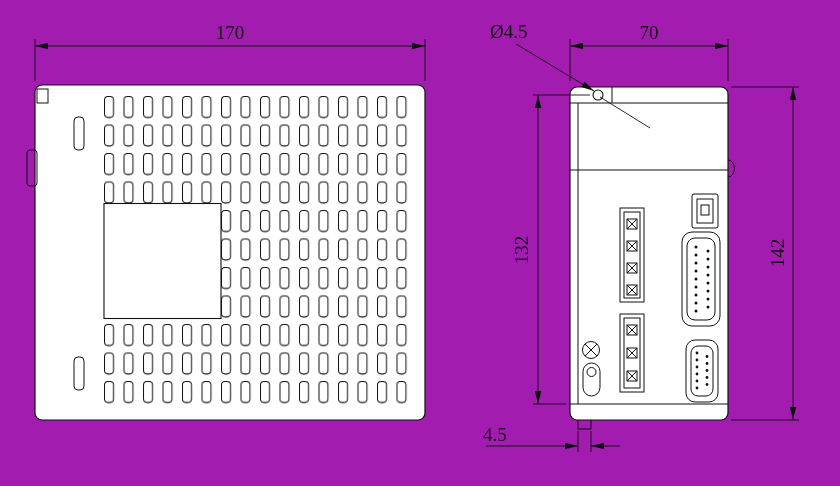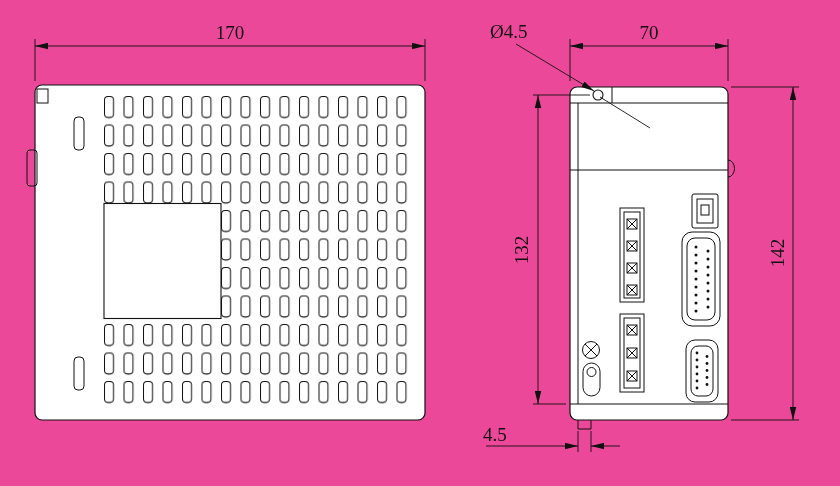--- a/index.html
+++ b/index.html
@@ -1,16 +1,16 @@
 <!DOCTYPE html>
 <html><head>
 <meta charset="utf-8">
 <style>
   html,body{margin:0;padding:0;background:#ffffff;}
-  .canvas{position:relative;width:840px;height:486px;background:#ec4899;overflow:hidden;}
+  .canvas{position:relative;width:840px;height:486px;background:#a21caf;overflow:hidden;}
   svg{display:block;}
   .dim{font-family:"Liberation Serif", "DejaVu Serif", serif;font-size:19px;fill:#111111;}
 </style>
 </head>
 <body>
 
 <div class="canvas">
 <svg width="840" height="486" viewBox="0 0 840 486">
   <defs>
     <marker id="arr" viewBox="0 0 12 6" refX="12" refY="3" markerWidth="13" markerHeight="7" orient="auto-start-reverse" markerUnits="userSpaceOnUse">

